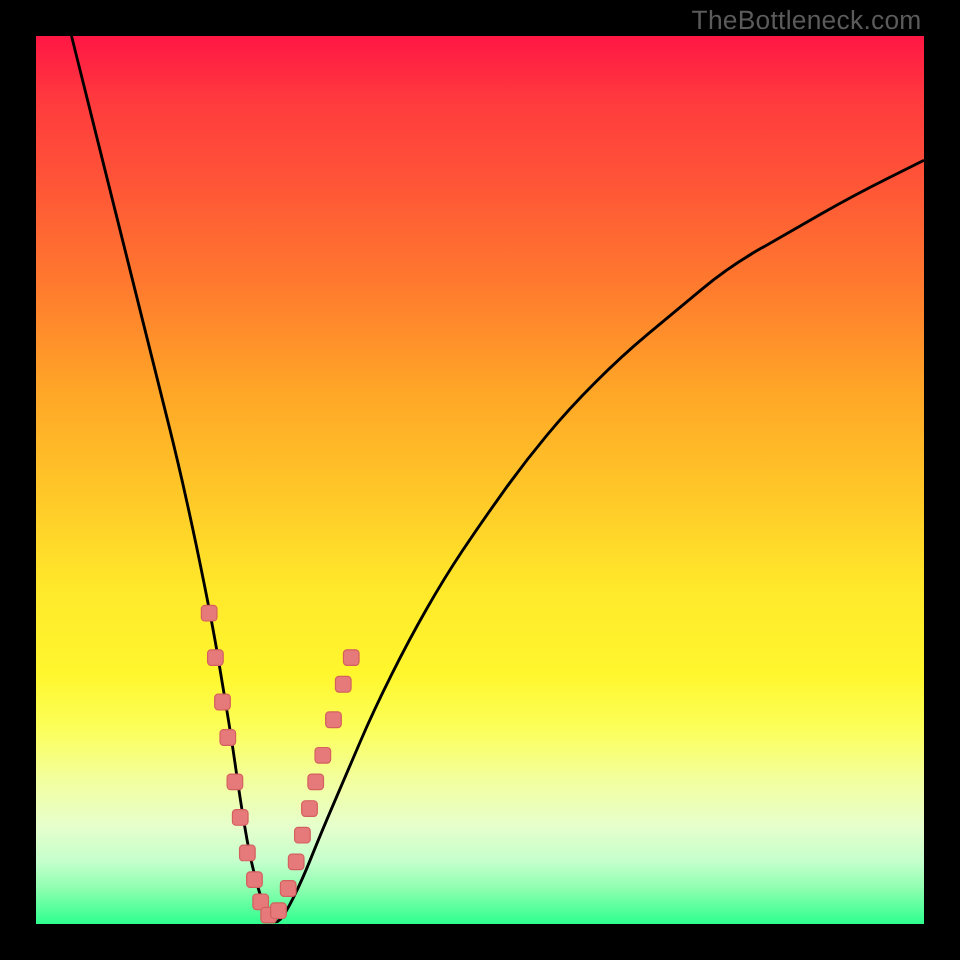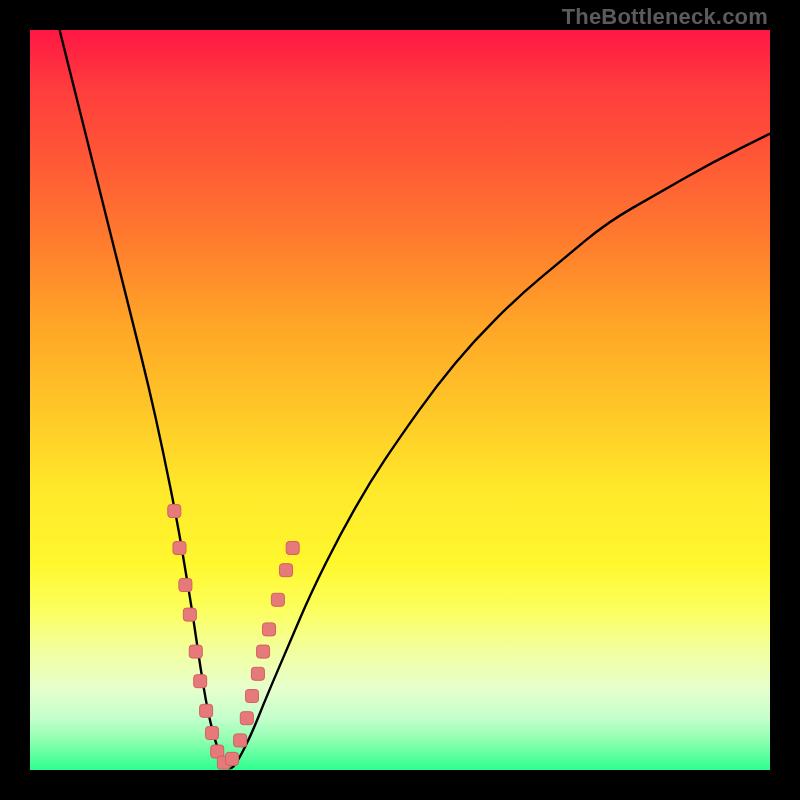--- a/index.html
+++ b/index.html
@@ -42,21 +42,21 @@
       #c4ffcc 93%,
       #8effb0 96%,
       #2eff8e 100%
     );
   }
   .watermark {
     position: absolute;
     top: 4px;
     right: 32px;
     font-size: 22px;
-    font-weight: 700;
+    font-weight: 400;
     color: #5b5b5b;
     letter-spacing: 0.2px;
   }
   svg.curve {
     position: absolute;
     top: 0;
     left: 0;
     width: 740px;
     height: 740px;
     overflow: visible;

